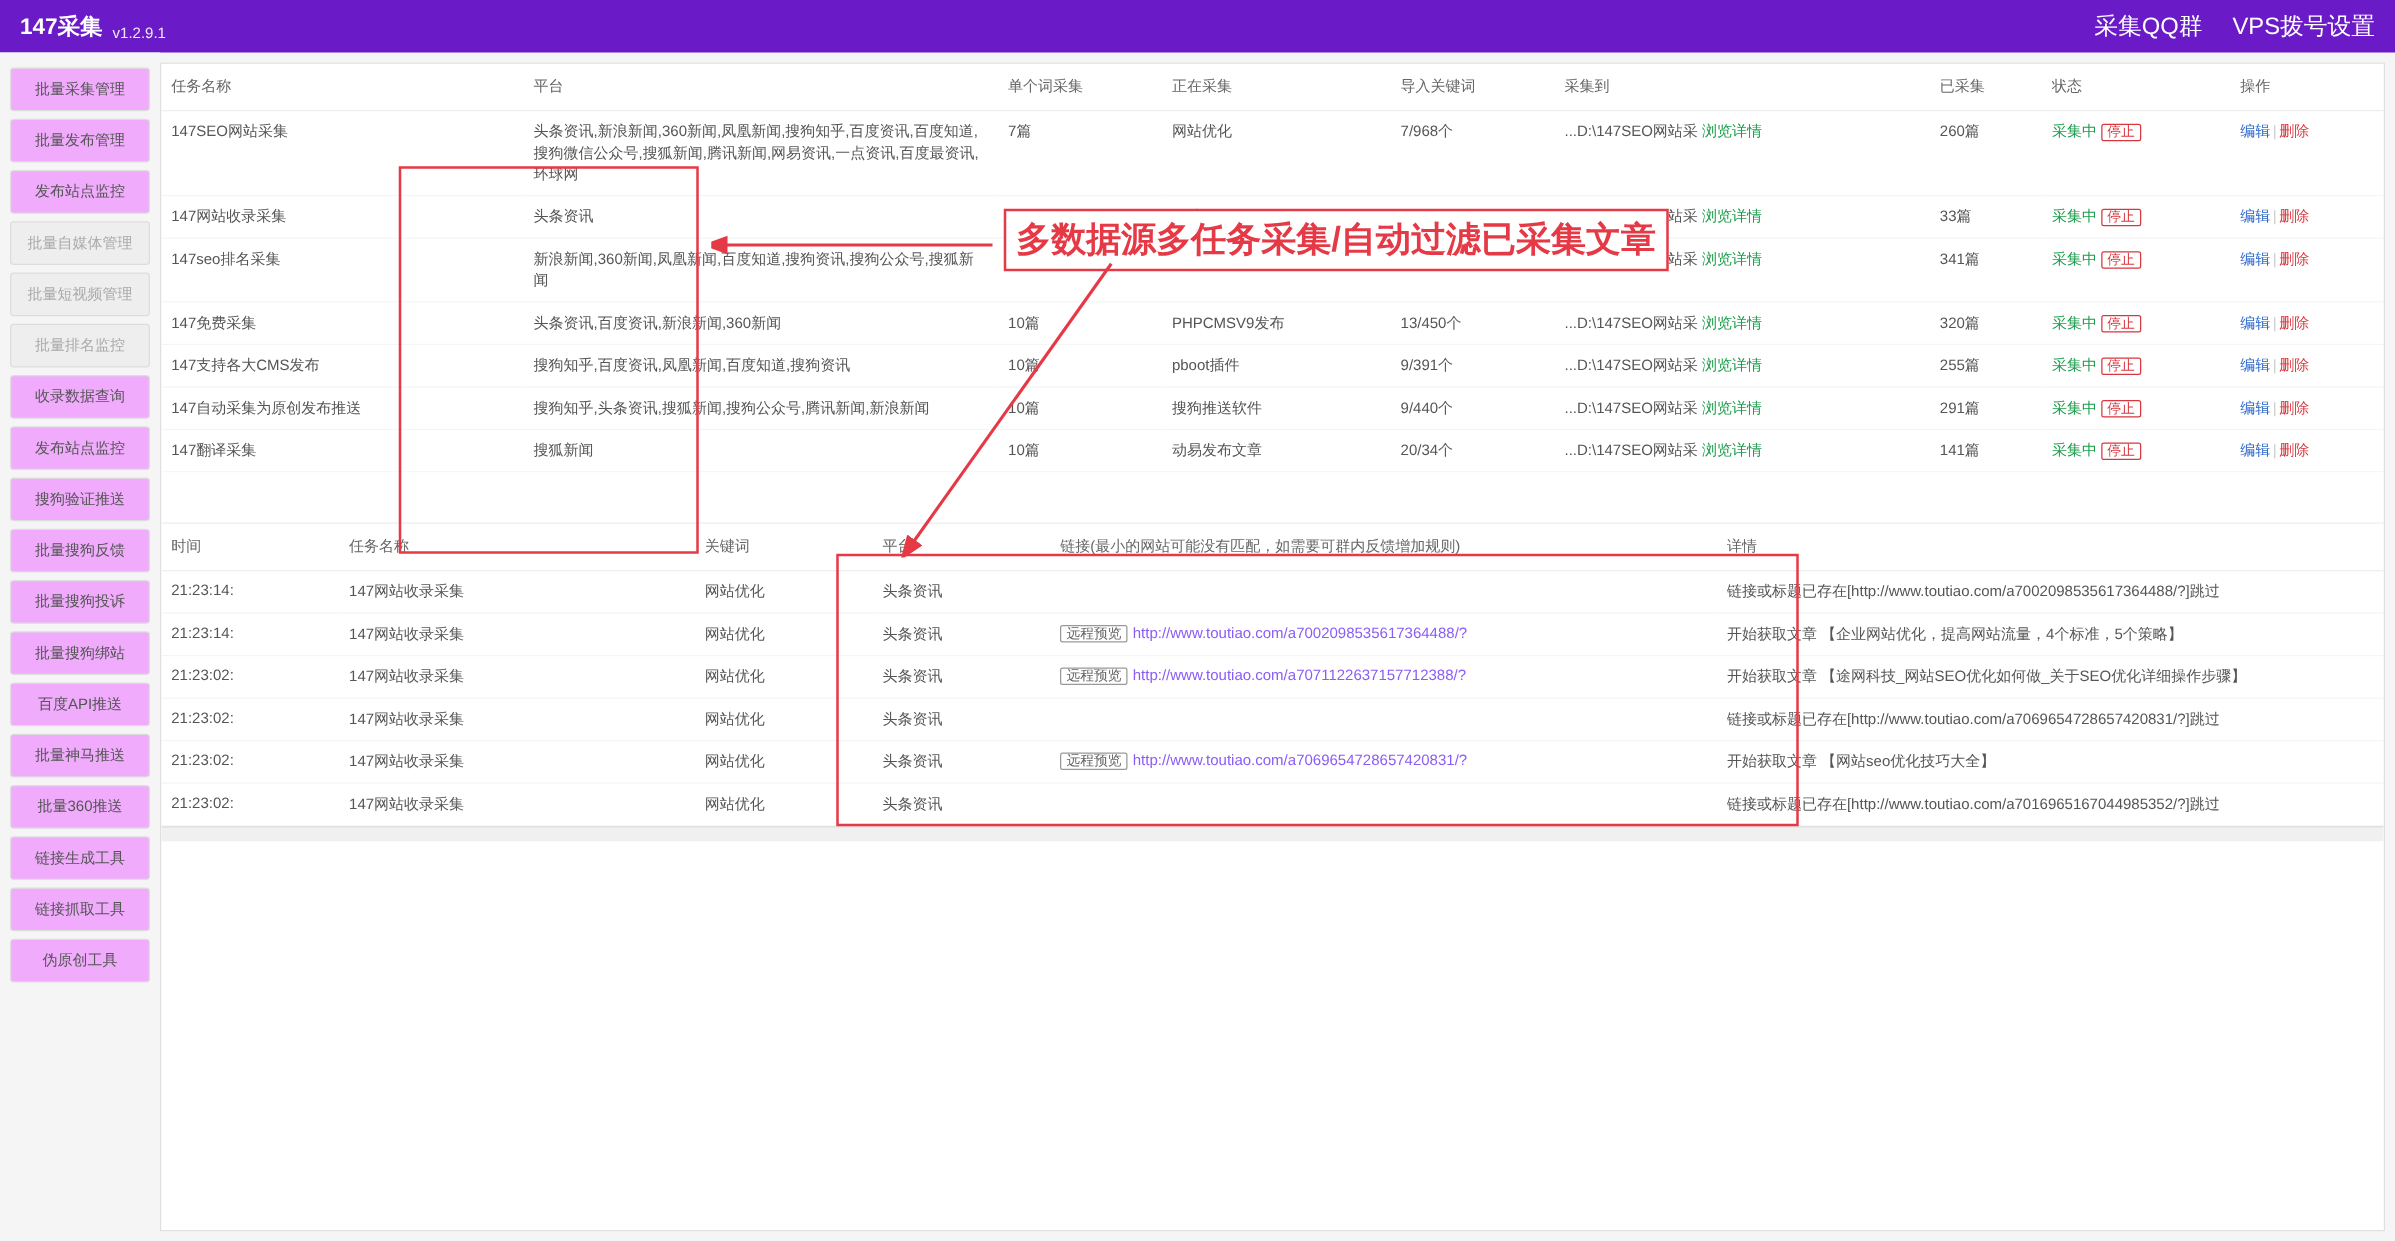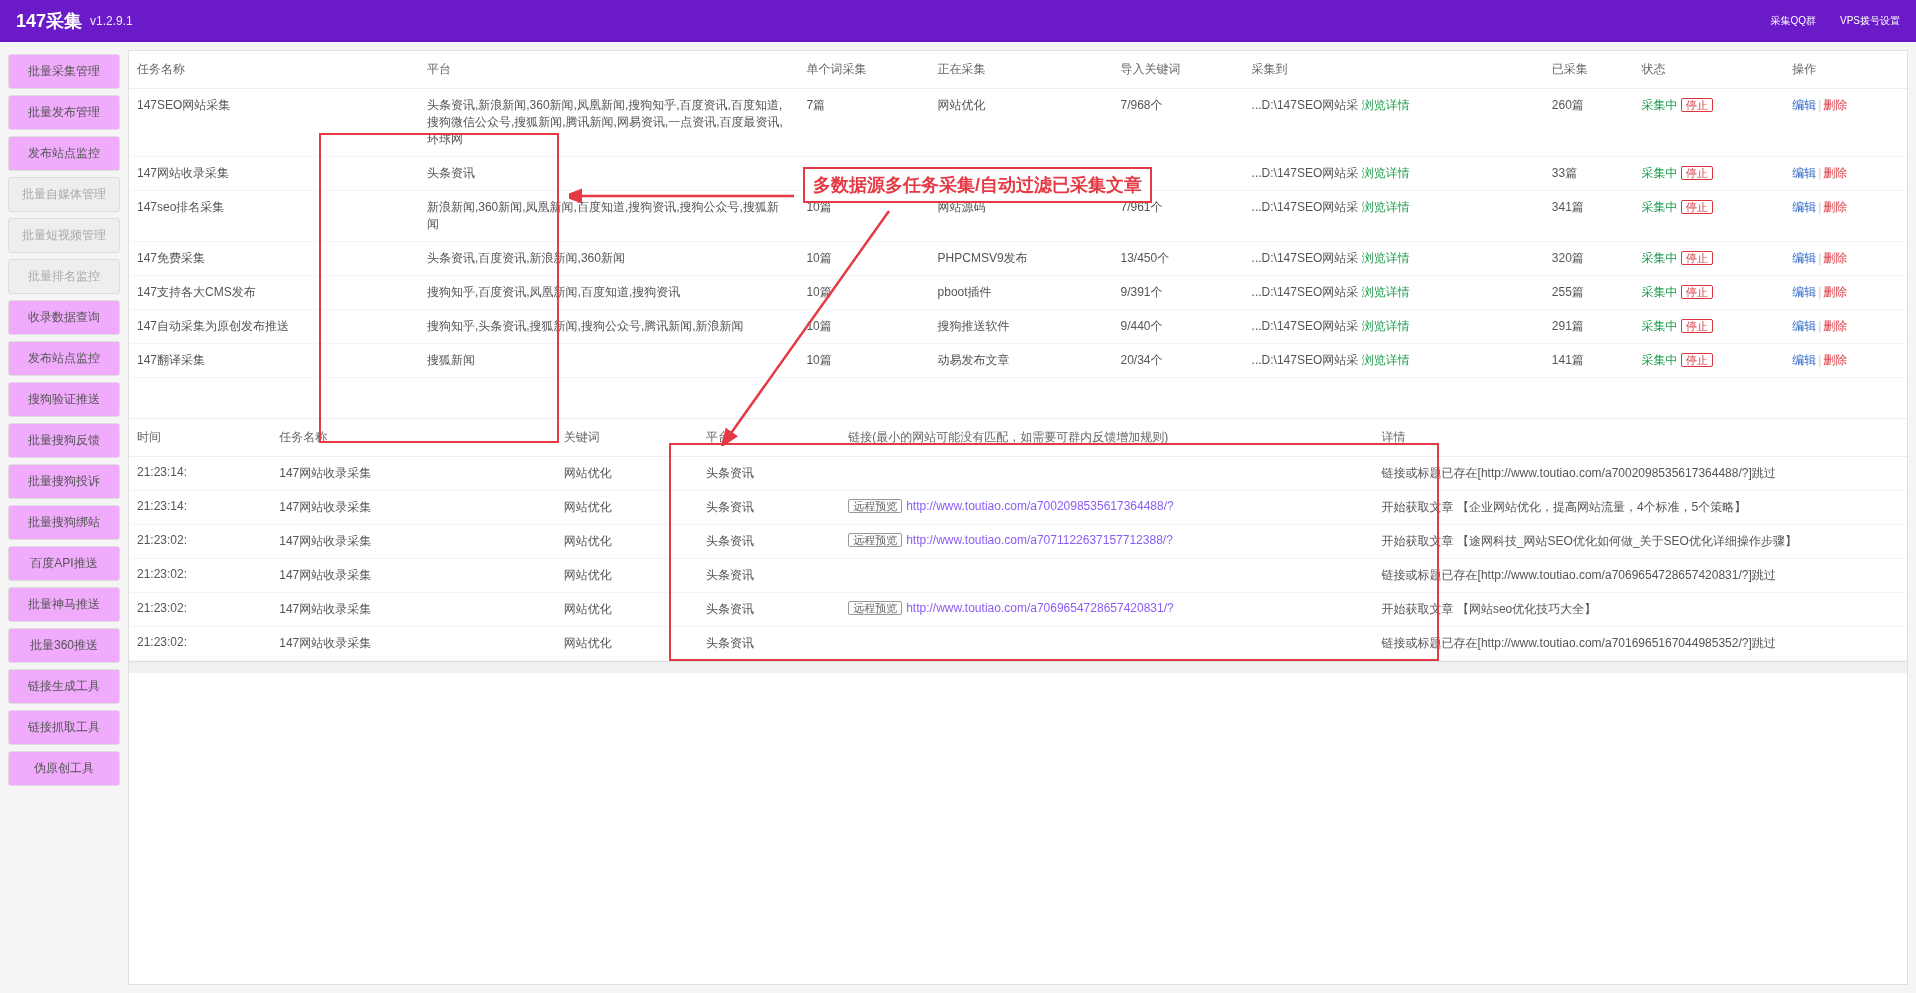--- a/index.html
+++ b/index.html
@@ -1,21 +1,21 @@
 <!DOCTYPE html>
 <html><head>
 <meta charset="utf-8">
 <style>
 * { margin: 0; padding: 0; box-sizing: border-box; }
 body { font-family: "Microsoft YaHei", Arial, sans-serif; font-size: 12px; background: #f5f5f5; color: #333; }
 .header { background: #6a1bc7; color: #fff; height: 42px; display: flex; align-items: center; padding: 0 16px; justify-content: space-between; }
-.header-left { display: flex; align-items: center; gap: 8px; }
+.header-left { display: flex; align-items: flex-end; gap: 8px; }
 .header-title { font-size: 18px; font-weight: bold; }
 .header-version { font-size: 12px; opacity: 0.9; }
-.header-right { display: flex; gap: 24px; font-size: 10px; }
+.header-right { display: flex; gap: 24px; font-size: 19px; }
 .header-right span { cursor: pointer; }
 .layout { display: flex; height: calc(100vh - 42px); }
 .sidebar { width: 128px; padding: 12px 8px; background: #f5f5f5; display: flex; flex-direction: column; gap: 6px; }
 .sidebar-btn { background: #f0abfc; border: 1px solid #ddd; border-radius: 3px; padding: 8px 4px; text-align: center; font-size: 12px; cursor: pointer; color: #555; }
 .sidebar-btn.disabled { background: #eee; color: #aaa; cursor: default; }
 .main { flex: 1; background: #fff; margin: 8px 8px 8px 0; border: 1px solid #e0e0e0; overflow: hidden; display: flex; flex-direction: column; position: relative; }
 .toolbar { display: flex; align-items: center; padding: 8px 12px; gap: 12px; border-bottom: 1px solid #eee; }
 .toolbar-title { font-size: 15px; color: #333; }
 .btn-primary { background: #6a1bc7; color: #fff; border: none; padding: 6px 12px; border-radius: 3px; font-size: 12px; cursor: pointer; }
 .btn-outline { background: #fff; border: 1px solid #ccc; padding: 6px 12px; border-radius: 3px; font-size: 12px; cursor: pointer; color: #555; }
@@ -29,21 +29,21 @@
 .tag-green { color: #1a9c4a; }
 .tag-red { color: #d9363e; border: 1px solid #d9363e; border-radius: 2px; padding: 0 4px; font-size: 11px; }
 .op-edit { color: #2b67c9; cursor: pointer; }
 .op-del { color: #d9363e; cursor: pointer; }
 .op-sep { color: #ccc; margin: 0 2px; }
 .badge-outline { border: 1px solid #999; color: #666; padding: 0 4px; font-size: 11px; border-radius: 2px; margin-right: 4px; }
 .url-text { color: #8b5cf6; }
 .url-green { color: #1a9c4a; }
 .platform-cell { max-width: 220px; }
 .annotation-box { position: absolute; border: 2px solid #e63946; pointer-events: none; }
-.annotation-text { position: absolute; color: #e63946; font-size: 18px; font-weight: bold; pointer-events: none; background: #fff; padding: 4px 8px; border: 2px solid #e63946; }
+.annotation-text { position: absolute; color: #e63946; font-size: 28px; font-weight: bold; pointer-events: none; background: #fff; padding: 4px 8px; border: 2px solid #e63946; }
 .arrow { position: absolute; color: #e63946; pointer-events: none; }
 .scroll-indicator { height: 12px; background: #f0f0f0; border-top: 1px solid #ddd; }
 </style>
 </head>
 <body>
 
 <div class="header">
   <div class="header-left">
     <span class="header-title">147采集</span>
     <span class="header-version">v1.2.9.1</span>

